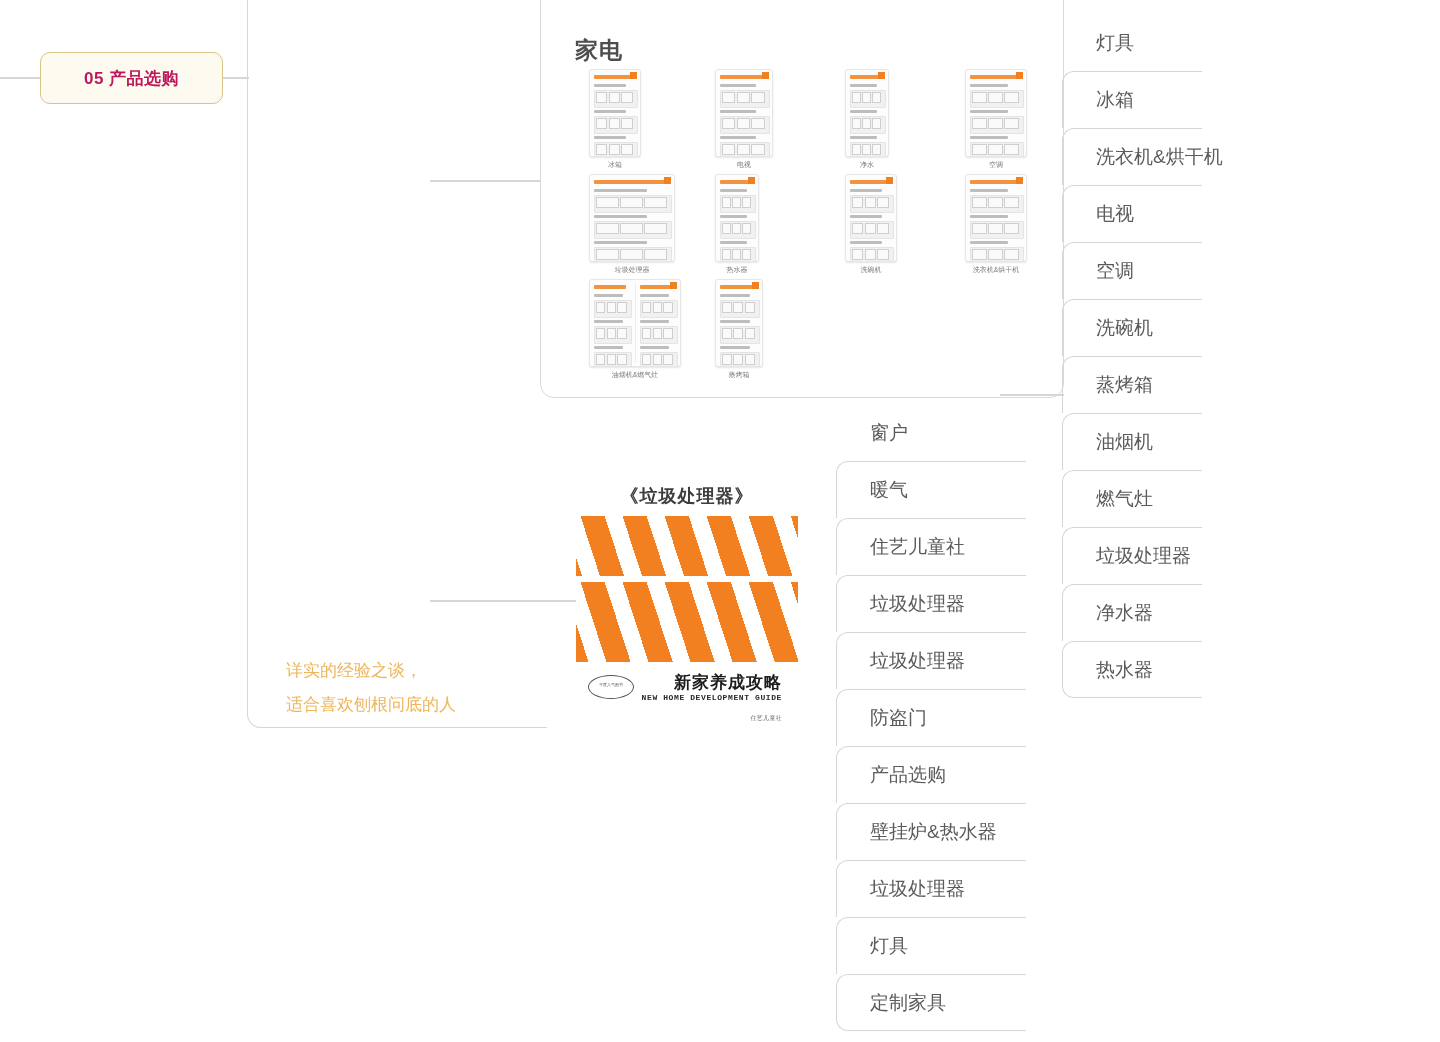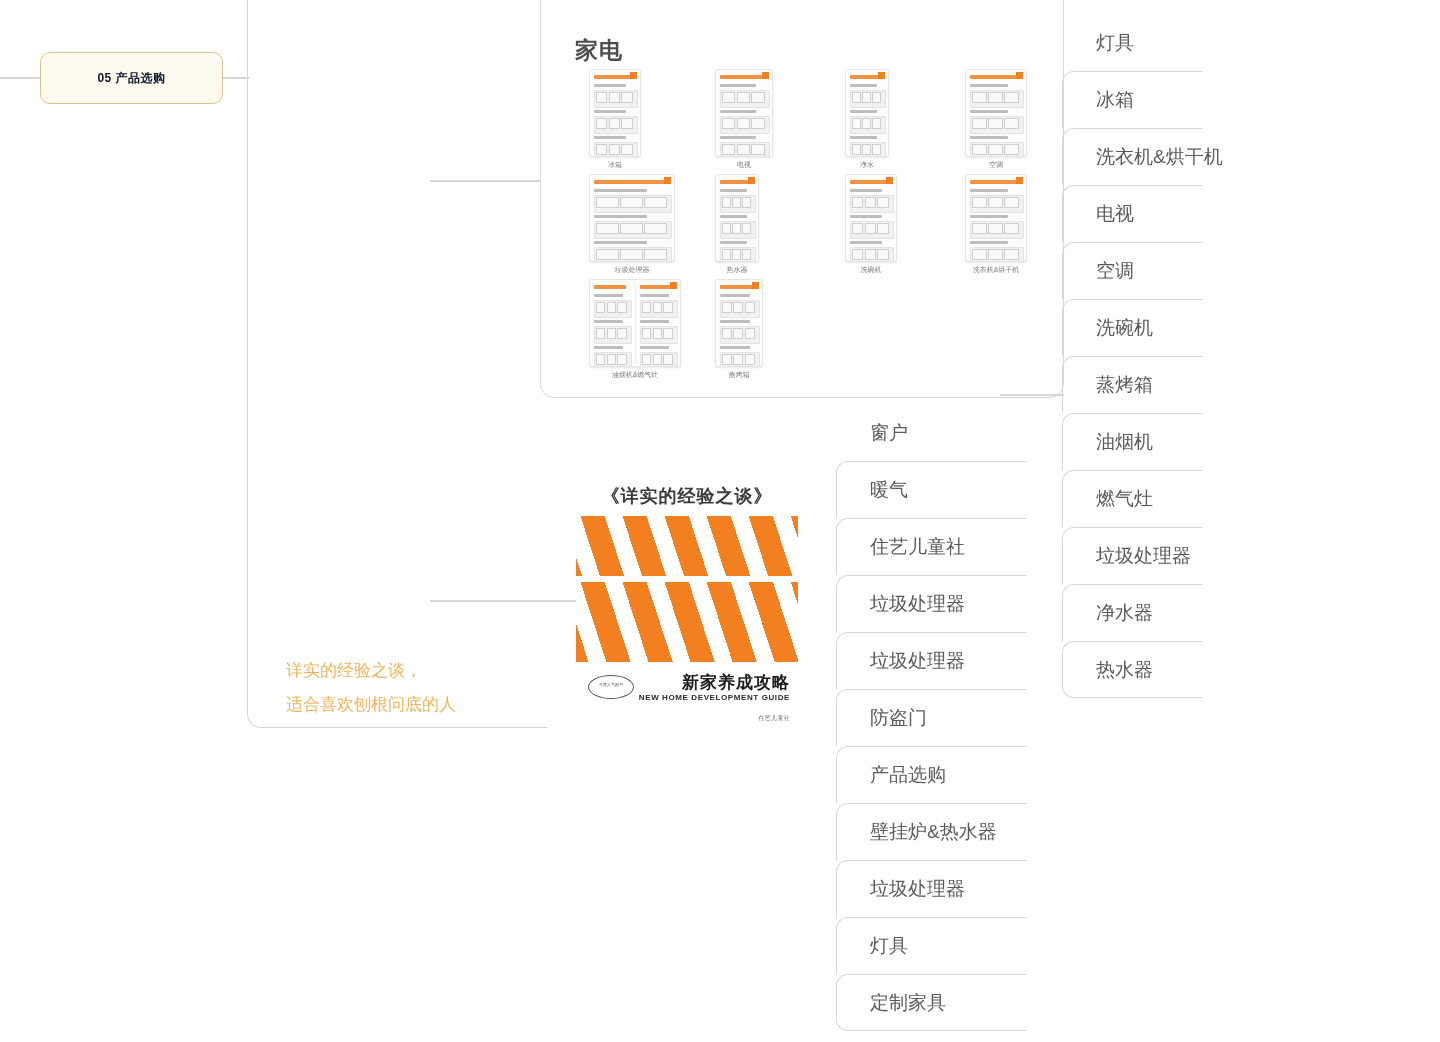--- a/index.html
+++ b/index.html
@@ -31,23 +31,23 @@
     height: 52px;
     background: #fdfaf0;
     border: 1.5px solid #d9c48a;
     border-radius: 10px;
     display: flex;
     align-items: center;
     justify-content: center;
     box-sizing: border-box;
   }
   .root-node .label {
-    font-size: 12px;
+    font-size: 17px;
     font-weight: bold;
-    color: #0f172a;
+    color: #be185d;
     letter-spacing: 0.5px;
   }
 
   
   .line-h {
     position: absolute;
     height: 1.5px;
     background: #d6d6d6;
   }
 
@@ -202,24 +202,25 @@
     background: repeating-linear-gradient(
       72deg,
       #f28020 0px, #f28020 23px,
       #ffffff 23px, #ffffff 40px
     );
   }
   .band-a { top: 0; height: 60px; }
   .band-b { top: 66px; height: 80px; }
   .book-footer {
     position: absolute;
-    left: 0; right: 0;
+    left: 0; right: 8px;
     top: 152px;
     height: 55px;
     background: #ffffff;
+    font-family: Liberation Mono, monospace;
   }
   .laurel {
     position: absolute;
     left: 12px;
     top: 7px;
     width: 46px;
     height: 24px;
     border: 1px solid #555;
     border-radius: 50%;
     font-size: 4px;
@@ -564,21 +565,21 @@
             </div>
             <div class="thumb-caption">蒸烤箱</div>
           </div>
         </div>
       </div>
   </div>
 
   <div class="line-h" style="left:1000px; top:394px; width:64px;"></div>
 
   <div class="book-wrap">
-    <div class="book-title">《详实的经验之谈》</div>
+    <div class="book-title">《垃圾处理器》</div>
     <div class="book-cover">
       <div class="stripe-band band-a">
           <div class="stripes"></div>
         </div>
       <div class="stripe-band band-b">
           <div class="stripes"></div>
         </div>
       <div class="book-footer">
         <div class="laurel">年度人气图书</div>
         <div class="book-cn">新家养成攻略</div>

